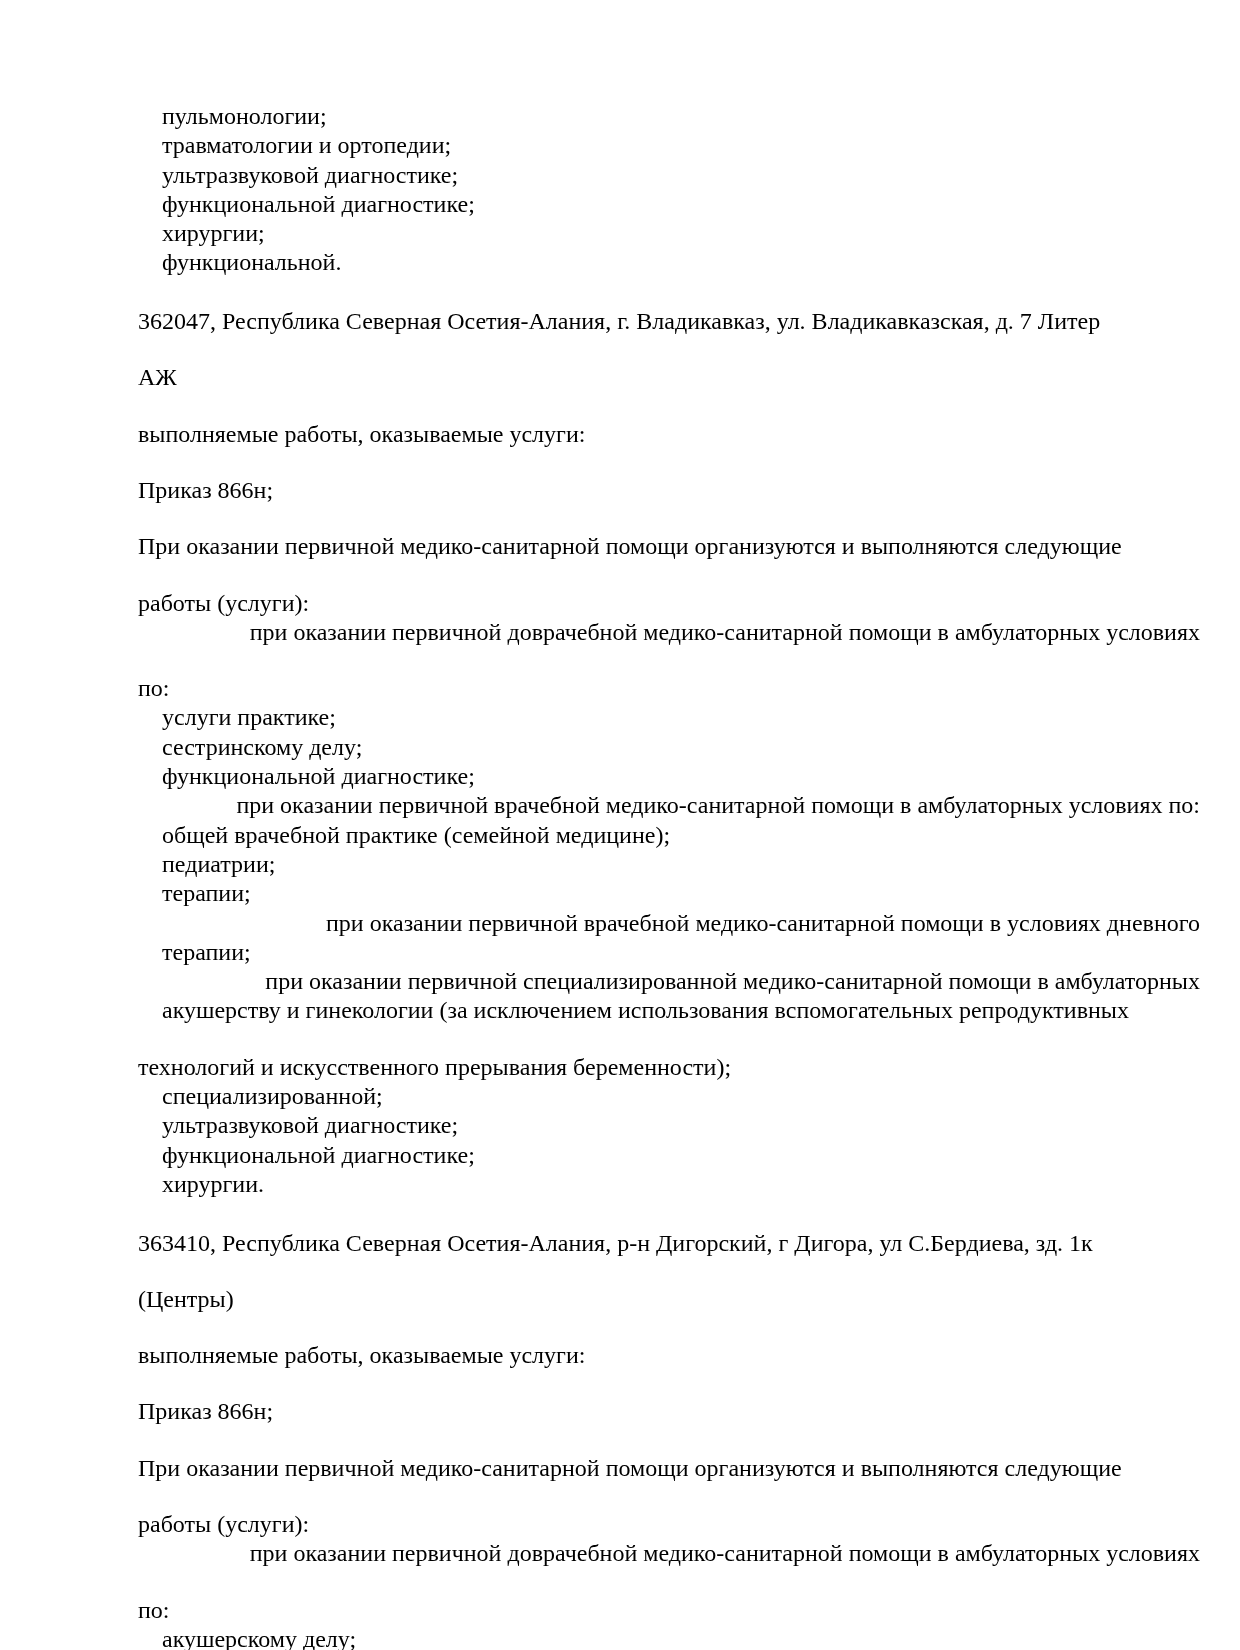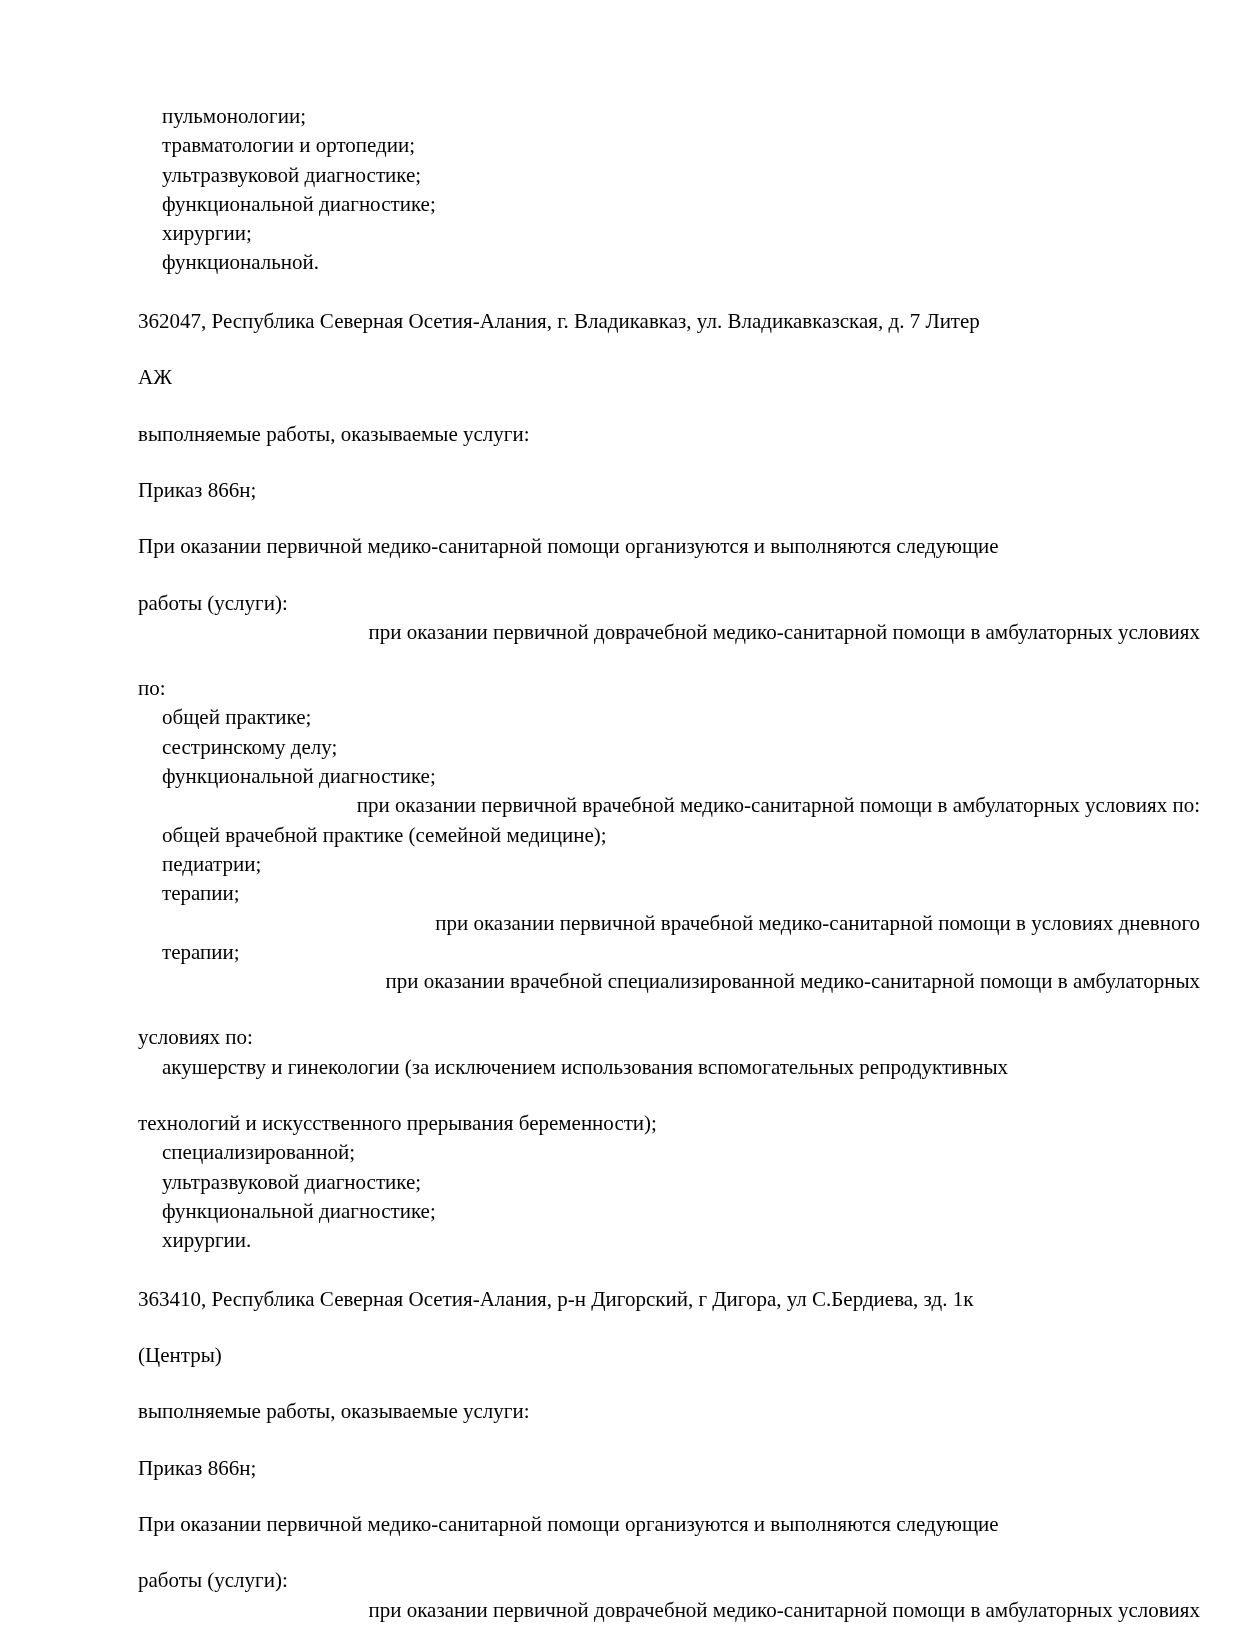--- a/index.html
+++ b/index.html
@@ -13,21 +13,21 @@
     overflow: hidden;
   }
   .page {
     box-sizing: border-box;
     width: 1240px;
     height: 1650px;
     padding: 102px 40px 0 138px;
     background: #ffffff;
     color: #000000;
     font-family: "Liberation Serif", "DejaVu Serif", serif;
-    font-size: 21px;
+    font-size: 24px;
     line-height: 29.3px;
   }
   .block { margin: 0; }
   .block + .block { margin-top: 29.3px; } 
   .line {
     white-space: nowrap;   
     min-height: 29.3px;
   }
   .indent-0 { padding-left: 0; margin-top: 27px; }
   .indent-1 { padding-left: 10px; text-align: right; }
@@ -47,31 +47,30 @@
     </div>
     <div class="block">
       <div class="line indent-0">362047, Республика Северная Осетия-Алания, г. Владикавказ, ул. Владикавказская, д. 7 Литер</div>
       <div class="line indent-0">АЖ</div>
       <div class="line indent-0">выполняемые работы, оказываемые услуги:</div>
       <div class="line indent-0">Приказ 866н;</div>
       <div class="line indent-0">При оказании первичной медико-санитарной помощи организуются и выполняются следующие</div>
       <div class="line indent-0">работы (услуги):</div>
       <div class="line indent-1">при оказании первичной доврачебной медико-санитарной помощи в амбулаторных условиях</div>
       <div class="line indent-0">по:</div>
-      <div class="line indent-2">общей практике;</div>
+      <div class="line indent-2">услуги практике;</div>
       <div class="line indent-2">сестринскому делу;</div>
       <div class="line indent-2">функциональной диагностике;</div>
       <div class="line indent-1">при оказании первичной врачебной медико-санитарной помощи в амбулаторных условиях по:</div>
       <div class="line indent-2">общей врачебной практике (семейной медицине);</div>
       <div class="line indent-2">педиатрии;</div>
       <div class="line indent-2">терапии;</div>
       <div class="line indent-1">при оказании первичной врачебной медико-санитарной помощи в условиях дневного</div>
       <div class="line indent-2">терапии;</div>
-      <div class="line indent-1">при оказании врачебной специализированной медико-санитарной помощи в амбулаторных</div>
-      <div class="line indent-0">условиях по:</div>
+      <div class="line indent-1">при оказании первичной специализированной медико-санитарной помощи в амбулаторных</div>
       <div class="line indent-2">акушерству и гинекологии (за исключением использования вспомогательных репродуктивных</div>
       <div class="line indent-0">технологий и искусственного прерывания беременности);</div>
       <div class="line indent-2">специализированной;</div>
       <div class="line indent-2">ультразвуковой диагностике;</div>
       <div class="line indent-2">функциональной диагностике;</div>
       <div class="line indent-2">хирургии.</div>
     </div>
     <div class="block">
       <div class="line indent-0">363410, Республика Северная Осетия-Алания, р-н Дигорский, г Дигора, ул С.Бердиева, зд. 1к</div>
       <div class="line indent-0">(Центры)</div>

